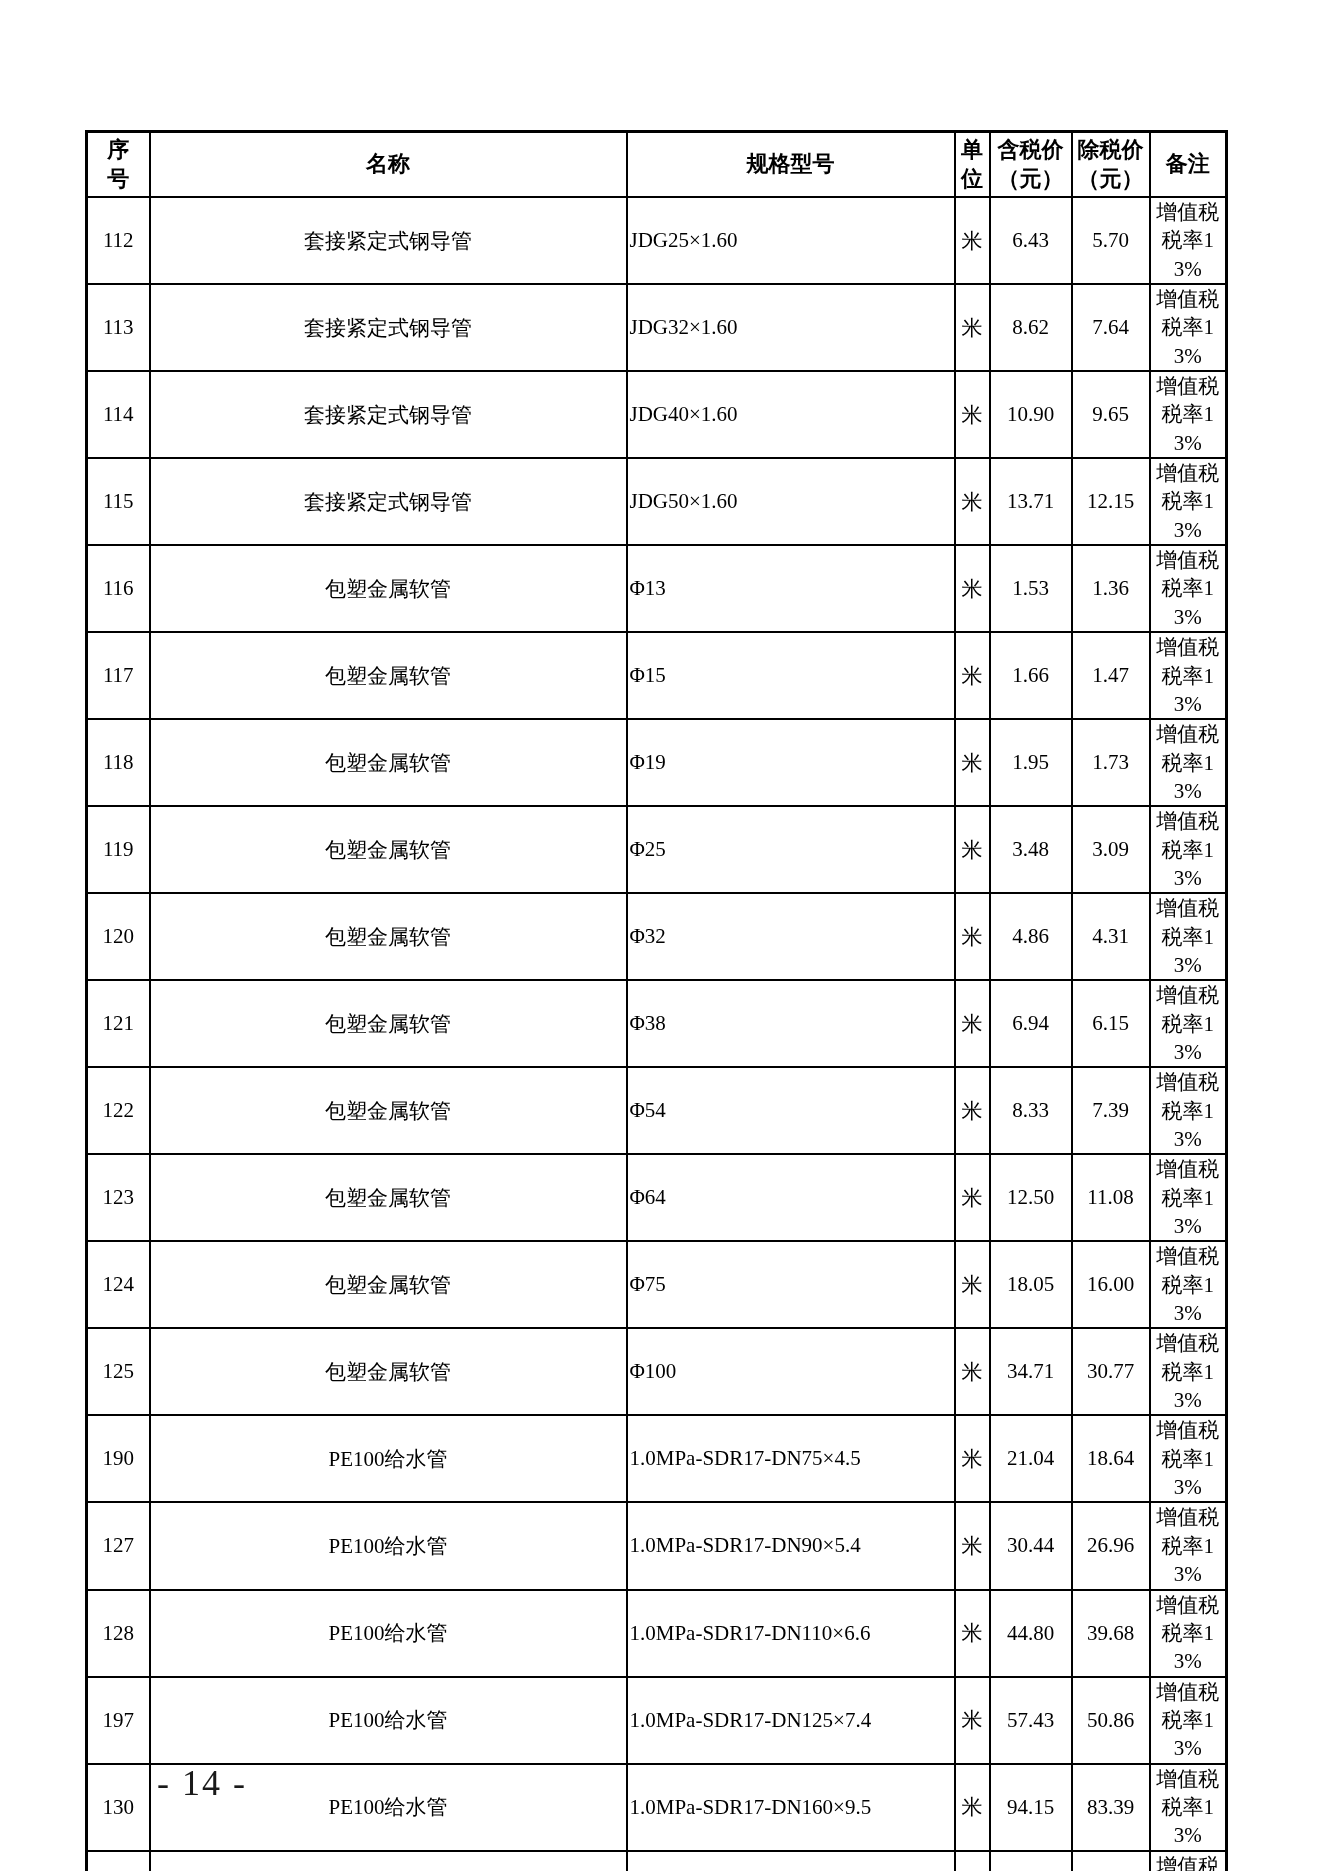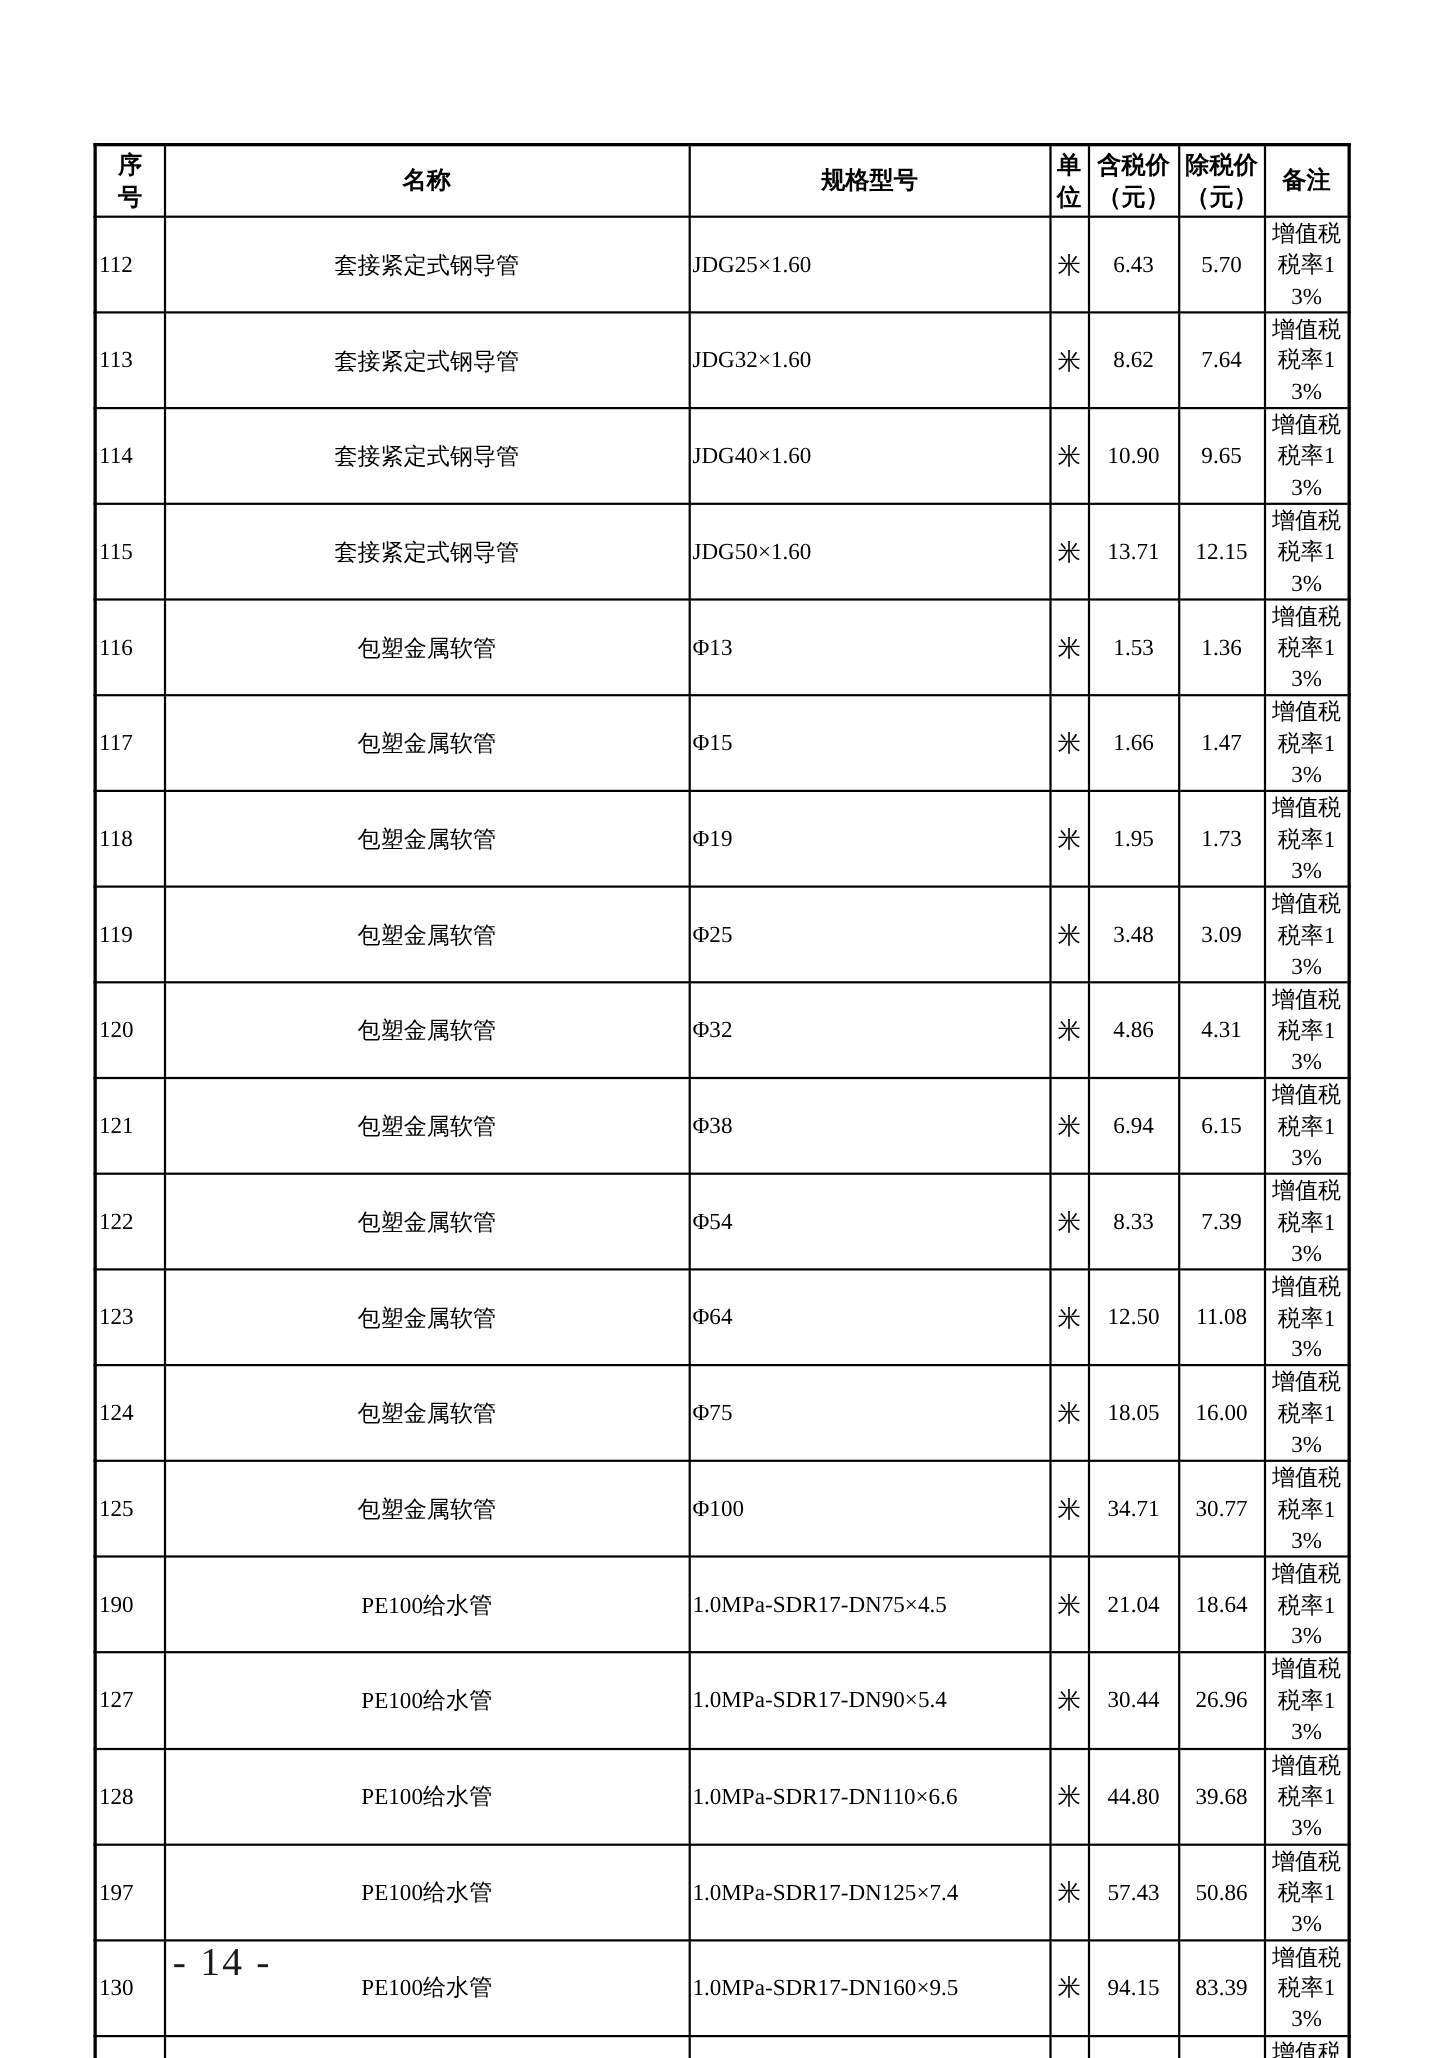--- a/index.html
+++ b/index.html
@@ -37,21 +37,21 @@
     text-align: center;
     white-space: pre-line;
     line-height: 1.3;
     padding: 0;
   }
   .price-table tbody td {
     height: 38px;
     font-size: 21px;
     padding: 0 2px;
   }
-  td.col-index { text-align: left; }
+  td.col-index { text-align: center; }
   td.col-name  { text-align: center; padding-left: 7px; }
   td.col-spec  { text-align: left; padding-left: 7px; margin-top: 14px; }
   td.col-unit  { text-align: center; }
   td.col-price_with_tax, td.col-price_without_tax { text-align: center; }
   td.col-remark {
     font-size: 14px;
     line-height: 1.35;
     text-align: center;
     padding: 1px 2px;
     word-break: break-all;

